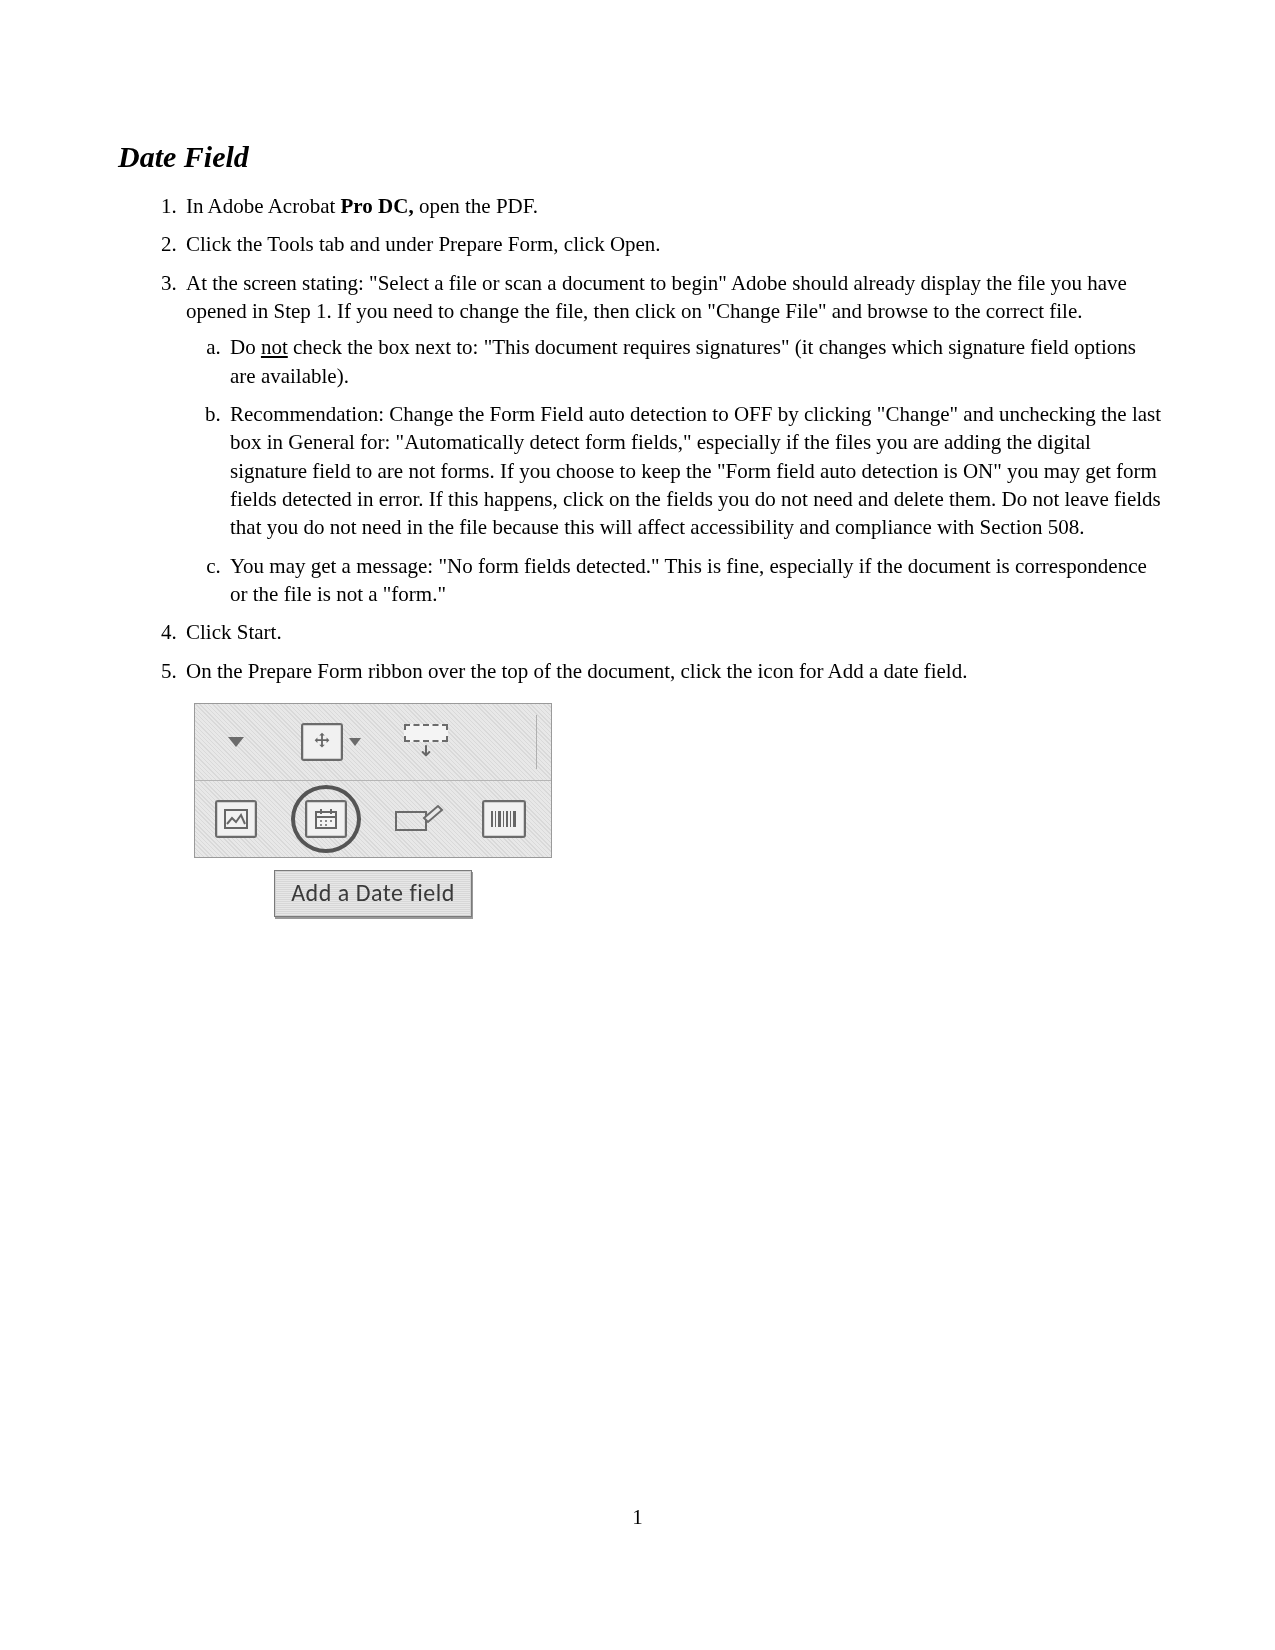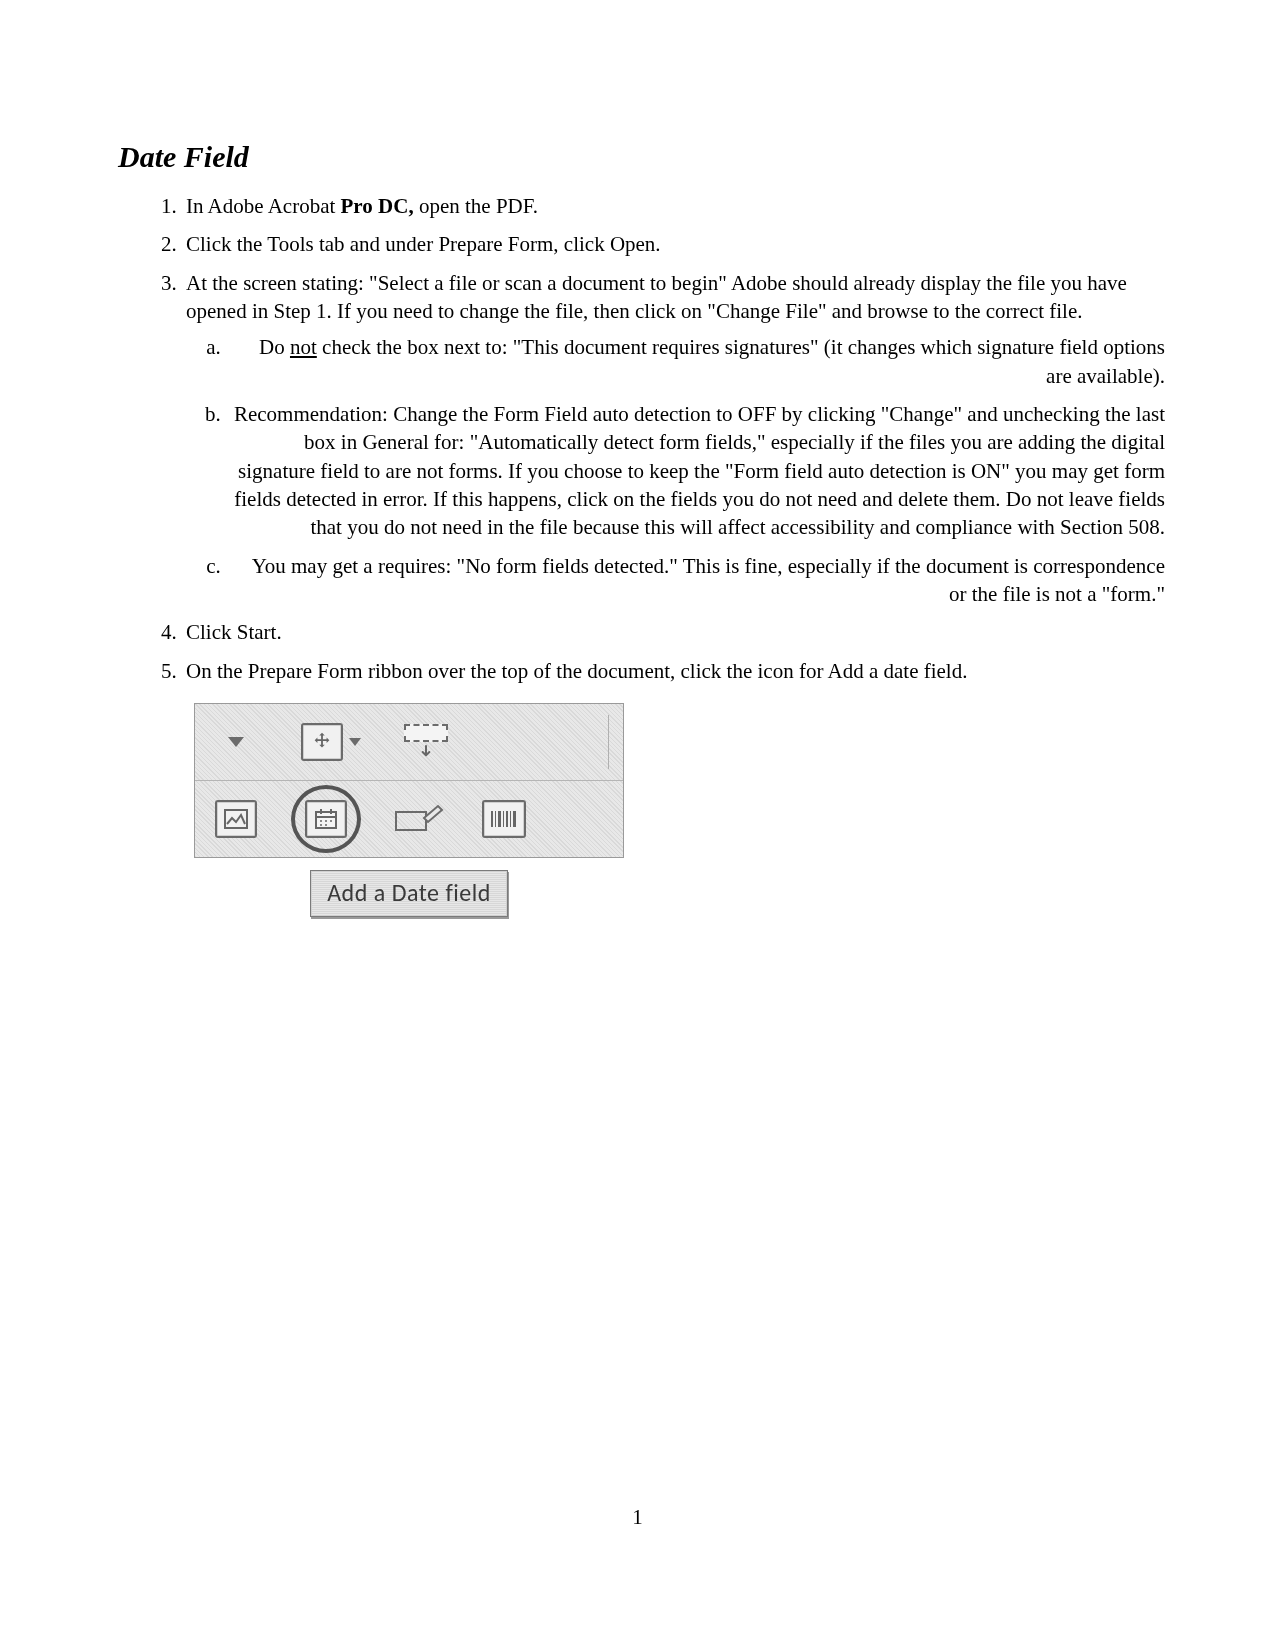--- a/index.html
+++ b/index.html
@@ -44,36 +44,35 @@
     padding-left: 4px;
   }
   ol.lettered {
     list-style: lower-alpha;
     margin: 8px 0 8px 0;
     padding-left: 40px;
   }
   ol.lettered > li {
     margin-bottom: 10px;
     padding-left: 4px;
-    text-align: right;
   }
   .bold-italic { font-weight: 700; }
   .underline-not { text-decoration: underline; }
   .page-number {
     position: absolute;
     bottom: 120px;
     left: 0; right: 0;
     text-align: center;
     font-size: 21px;
     font-family: "Times New Roman", Times, serif;
   }
   
   .figure {
     margin: 18px 0 0 8px;
-    width: 430px;
+    width: 358px;
   }
   .ribbon {
     background: repeating-linear-gradient(45deg,#d9d9d9 0,#d9d9d9 1px,#e8e8e8 1px,#e8e8e8 3px);
     border: 1px solid #9a9a9a;
   }
   .ribbon-row {
     display: flex;
     align-items: center;
     height: 76px;
     padding: 0 14px;
@@ -145,21 +144,21 @@
       <span>In Adobe Acrobat </span><span class="bold-italic">Pro DC,</span><span> open the PDF.</span>
     </li>
     <li>Click the Tools tab and under Prepare Form, click Open.</li>
     <li>
       <span>At the screen stating: "Select a file or scan a document to begin" Adobe should already display the file you have opened in Step 1.  If you need to change the file, then click on "Change File" and browse to the correct file.</span>
       <ol class="lettered">
         <li>
           <span>Do </span><span class="underline-not">not</span><span> check the box next to: "This document requires signatures" (it changes which signature field options are available).</span>
         </li>
         <li>Recommendation:  Change the Form Field auto detection to OFF by clicking "Change" and unchecking the last box in General for: "Automatically detect form fields," especially if the files you are adding the digital signature field to are not forms.  If you choose to keep the "Form field auto detection is ON" you may get form fields detected in error.  If this happens, click on the fields you do not need and delete them.  Do not leave fields that you do not need in the file because this will affect accessibility and compliance with Section 508.</li>
-        <li>You may get a requires: "No form fields detected."  This is fine, especially if the document is correspondence or the file is not a "form."</li>
+        <li>You may get a message: "No form fields detected."  This is fine, especially if the document is correspondence or the file is not a "form."</li>
       </ol>
     </li>
     <li>Click Start.</li>
     <li>
       <span>On the Prepare Form ribbon over the top of the document, click the icon for Add a date field.</span>
 
       <div class="figure">
         <div class="ribbon">
           <div class="ribbon-row">
             <div class="icon-slot">

